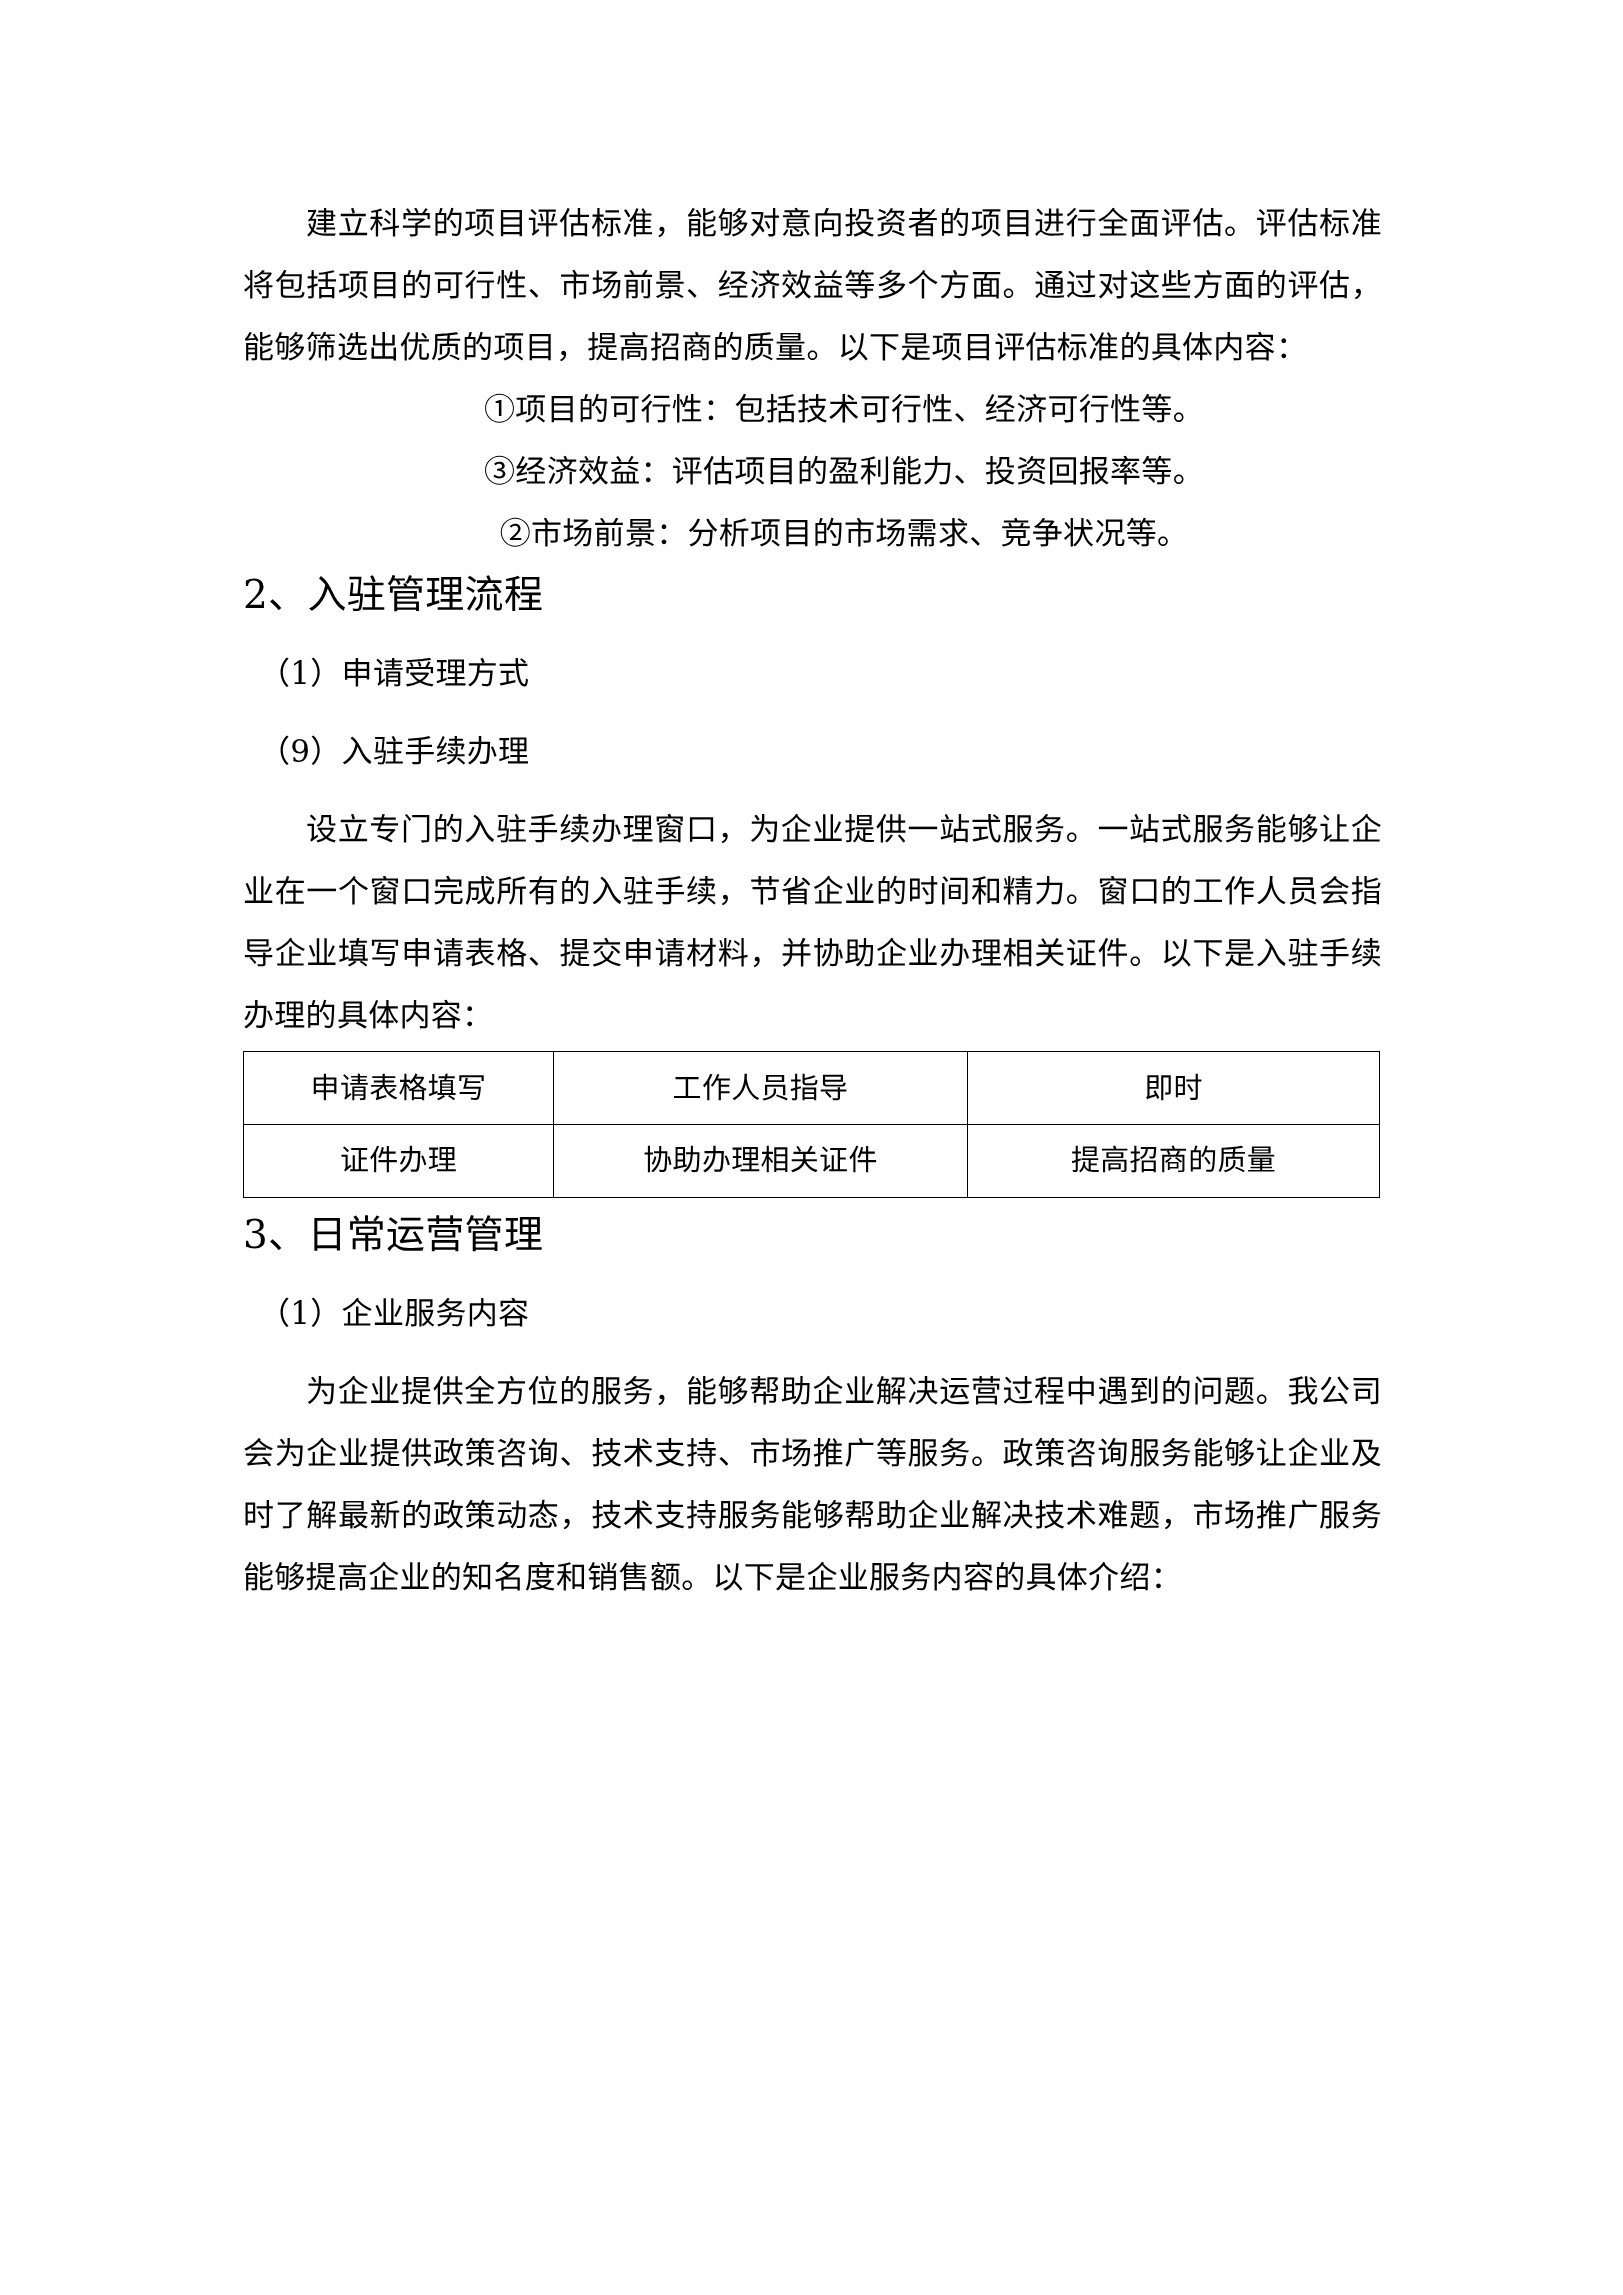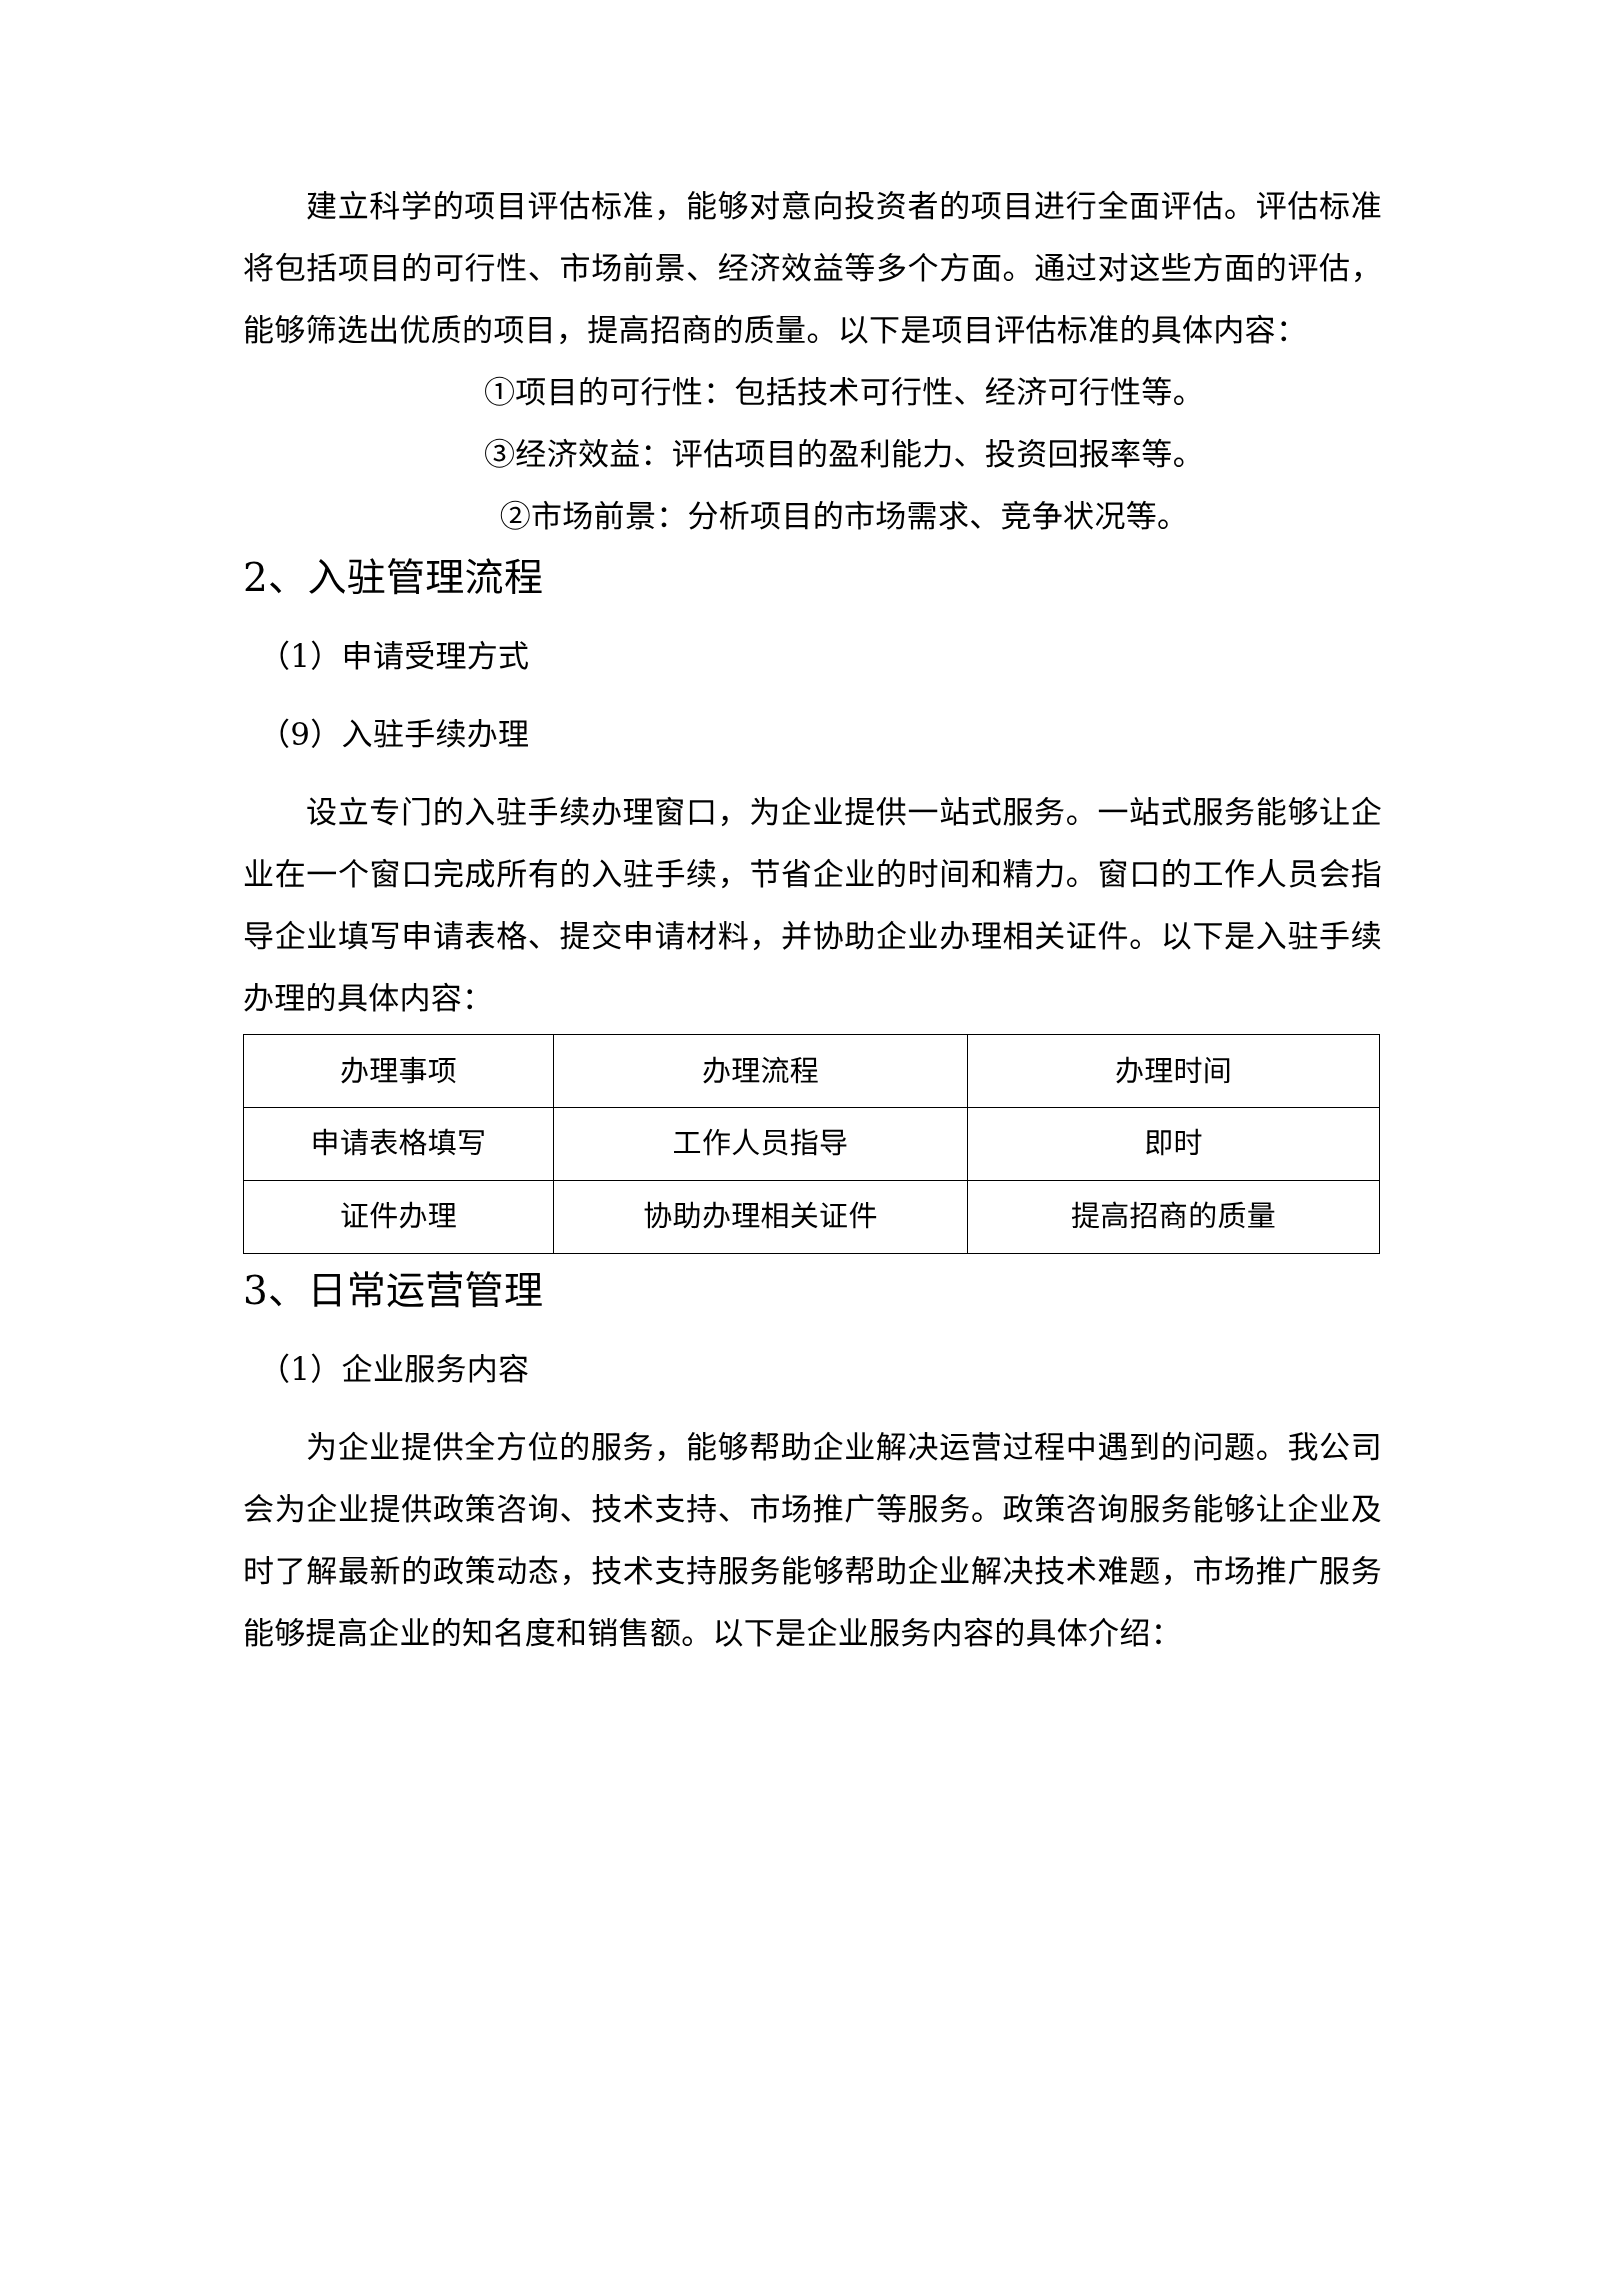--- a/index.html
+++ b/index.html
@@ -15,21 +15,21 @@
     background: #ffffff;
     box-sizing: border-box;
     padding: 0;
     overflow: hidden;
     font-family: "DejaVu Serif", "Liberation Serif", serif;
     color: #000000;
   }
   .content {
     position: absolute;
     left: 243px;
-    top: 175px;
+    top: 192px;
     width: 1139px;
   }
   
   p.body-para {
     margin: 0 0 0 0;
     font-size: 31px;
     line-height: 62px;
     text-indent: 63px;
     text-align: justify;
     text-justify: inter-ideograph;
@@ -108,25 +108,20 @@
     <p class="body-para">设立专门的入驻手续办理窗口，为企业提供一站式服务。一站式服务能够让企业在一个窗口完成所有的入驻手续，节省企业的时间和精力。窗口的工作人员会指导企业填写申请表格、提交申请材料，并协助企业办理相关证件。以下是入驻手续办理的具体内容：</p>
 
     <table class="doc-table">
       <colgroup>
         <col class="c1">
           <col class="c2">
           <col class="c3">
       </colgroup>
       <tbody>
         <tr>
-          <td>办理事项</td>
-          <td>办理流程</td>
-          <td>办理时间</td>
-        </tr>
-        <tr>
           <td>申请表格填写</td>
           <td>工作人员指导</td>
           <td>即时</td>
         </tr>
         <tr>
           <td>证件办理</td>
           <td>协助办理相关证件</td>
           <td>提高招商的质量</td>
         </tr>
       </tbody>

